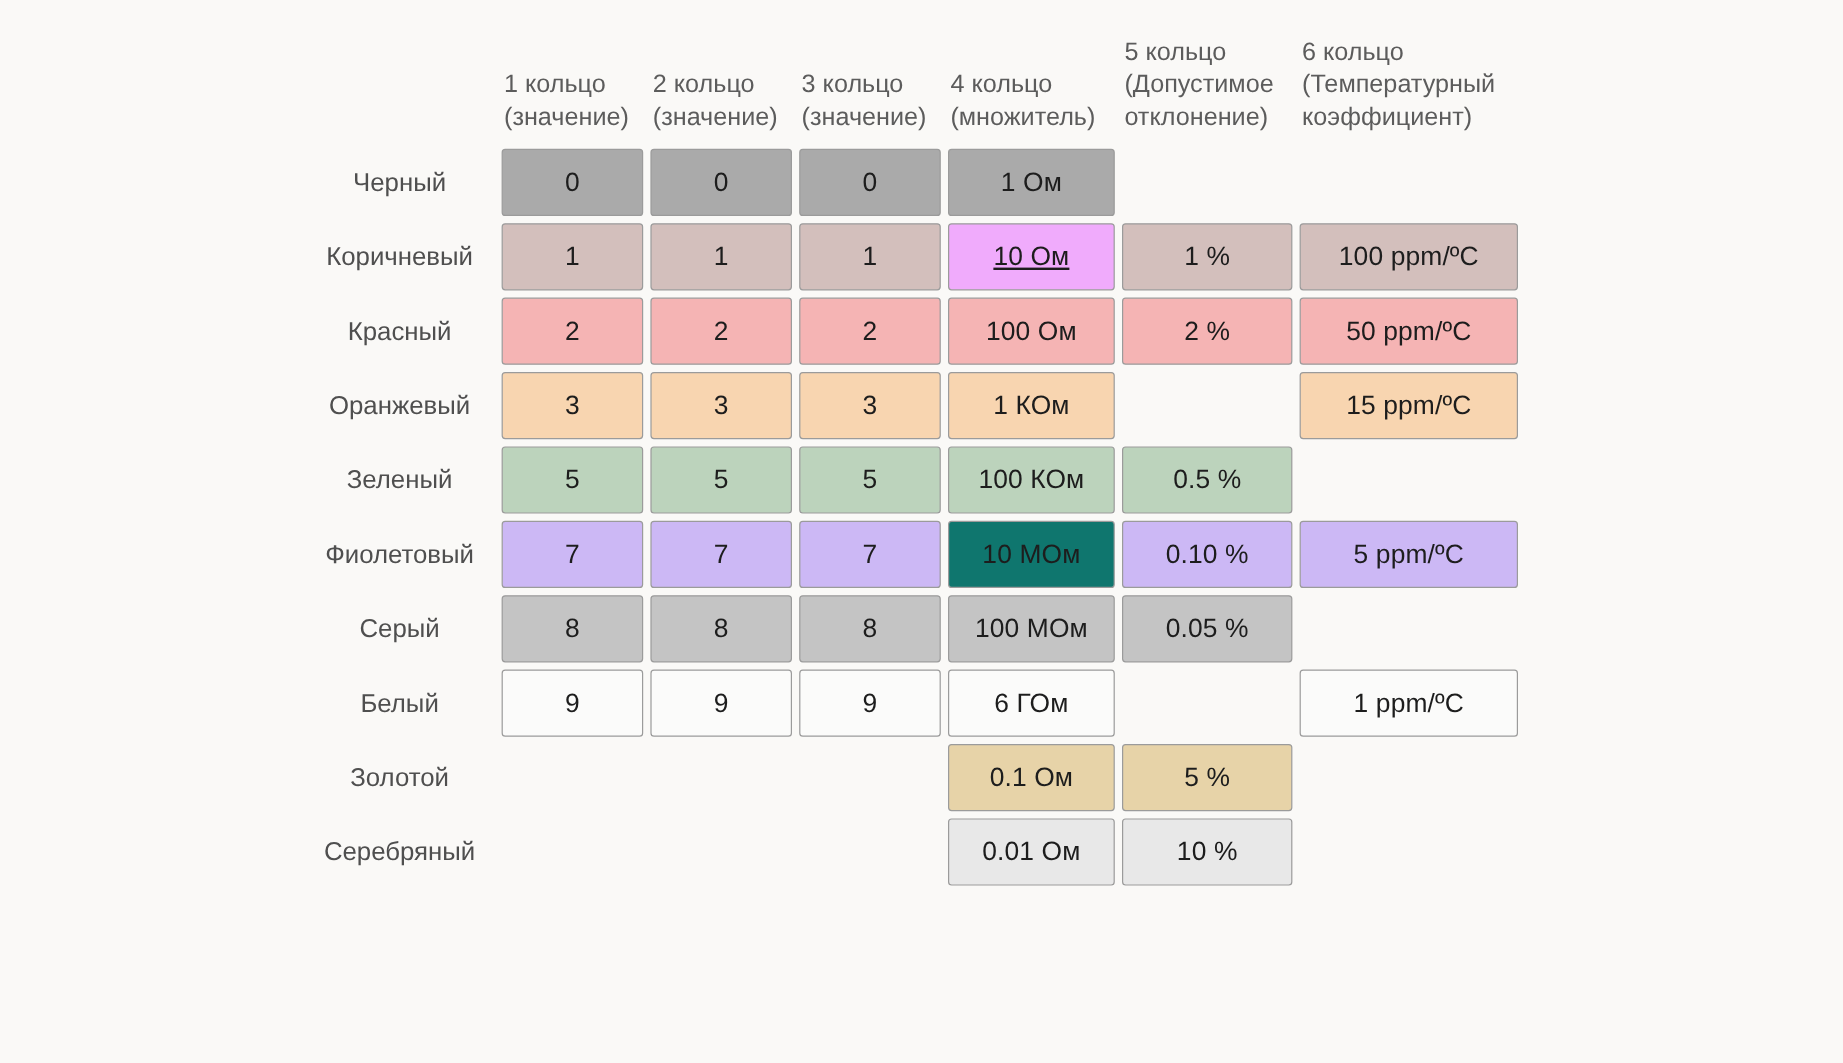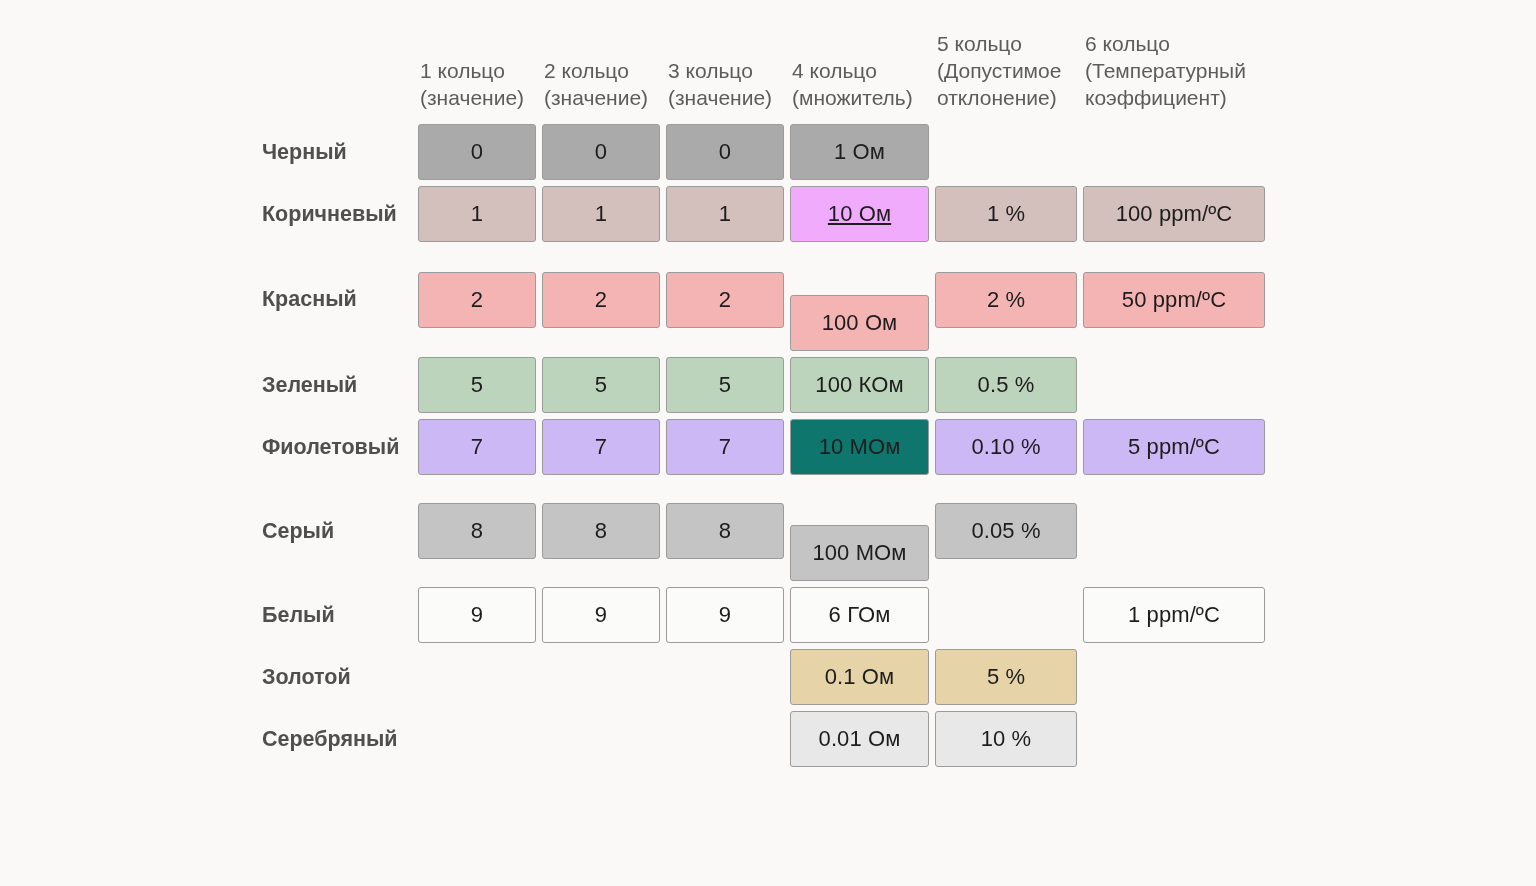--- a/index.html
+++ b/index.html
@@ -38,22 +38,22 @@
     font-size: 21px;
     line-height: 1.28;
     color: #5c5c5c;
     padding: 0 0 6px 2px;
     white-space: pre-line;
     height: 104px;
   }
   thead th.h-blank { }
 
   tbody th.rowlabel {
-    text-align: left;
-    font-weight: bold;
+    text-align: center;
+    font-weight: normal;
     font-size: 21.5px;
     color: #4f4f4f;
     padding-right: 8px;
     white-space: nowrap;
     vertical-align: middle;
     height: 56px;
   }
   td { padding: 0; height: 56px; }
   td .cell {
     display: flex;
@@ -147,30 +147,49 @@
           <td>
             <div class="cell" style="background: rgb(245, 180, 180);">2</div>
           </td>
           <td>
             <div class="cell" style="background: rgb(245, 180, 180);">2</div>
           </td>
           <td>
             <div class="cell" style="background: rgb(245, 180, 180);">2</div>
           </td>
           <td>
-            <div class="cell" style="background: rgb(245, 180, 180); margin-top: 47px;">100 Ом</div>
+            <div class="cell" style="background: rgb(245, 180, 180);">100 Ом</div>
           </td>
           <td>
             <div class="cell" style="background: rgb(245, 180, 180);">2 %</div>
           </td>
           <td>
             <div class="cell" style="background: rgb(245, 180, 180);">50 ppm/ºC</div>
           </td>
         </tr>
         <tr>
+          <th class="rowlabel">Оранжевый</th>
+          <td>
+            <div class="cell" style="background: rgb(248, 213, 176);">3</div>
+          </td>
+          <td>
+            <div class="cell" style="background: rgb(248, 213, 176);">3</div>
+          </td>
+          <td>
+            <div class="cell" style="background: rgb(248, 213, 176);">3</div>
+          </td>
+          <td>
+            <div class="cell" style="background: rgb(248, 213, 176);">1 КОм</div>
+          </td>
+          <td class="empty"></td>
+          <td>
+            <div class="cell" style="background: rgb(248, 213, 176);">15 ppm/ºC</div>
+          </td>
+        </tr>
+        <tr>
           <th class="rowlabel">Зеленый</th>
           <td>
             <div class="cell" style="background: rgb(188, 211, 188);">5</div>
           </td>
           <td>
             <div class="cell" style="background: rgb(188, 211, 188);">5</div>
           </td>
           <td>
             <div class="cell" style="background: rgb(188, 211, 188);">5</div>
           </td>
@@ -208,21 +227,21 @@
           <td>
             <div class="cell" style="background: rgb(196, 196, 196);">8</div>
           </td>
           <td>
             <div class="cell" style="background: rgb(196, 196, 196);">8</div>
           </td>
           <td>
             <div class="cell" style="background: rgb(196, 196, 196);">8</div>
           </td>
           <td>
-            <div class="cell" style="background: rgb(196, 196, 196); margin-top: 44px;">100 МОм</div>
+            <div class="cell" style="background: rgb(196, 196, 196);">100 МОм</div>
           </td>
           <td>
             <div class="cell" style="background: rgb(196, 196, 196);">0.05 %</div>
           </td>
           <td class="empty"></td>
         </tr>
         <tr>
           <th class="rowlabel">Белый</th>
           <td>
             <div class="cell" style="background: rgb(251, 251, 250);">9</div>

